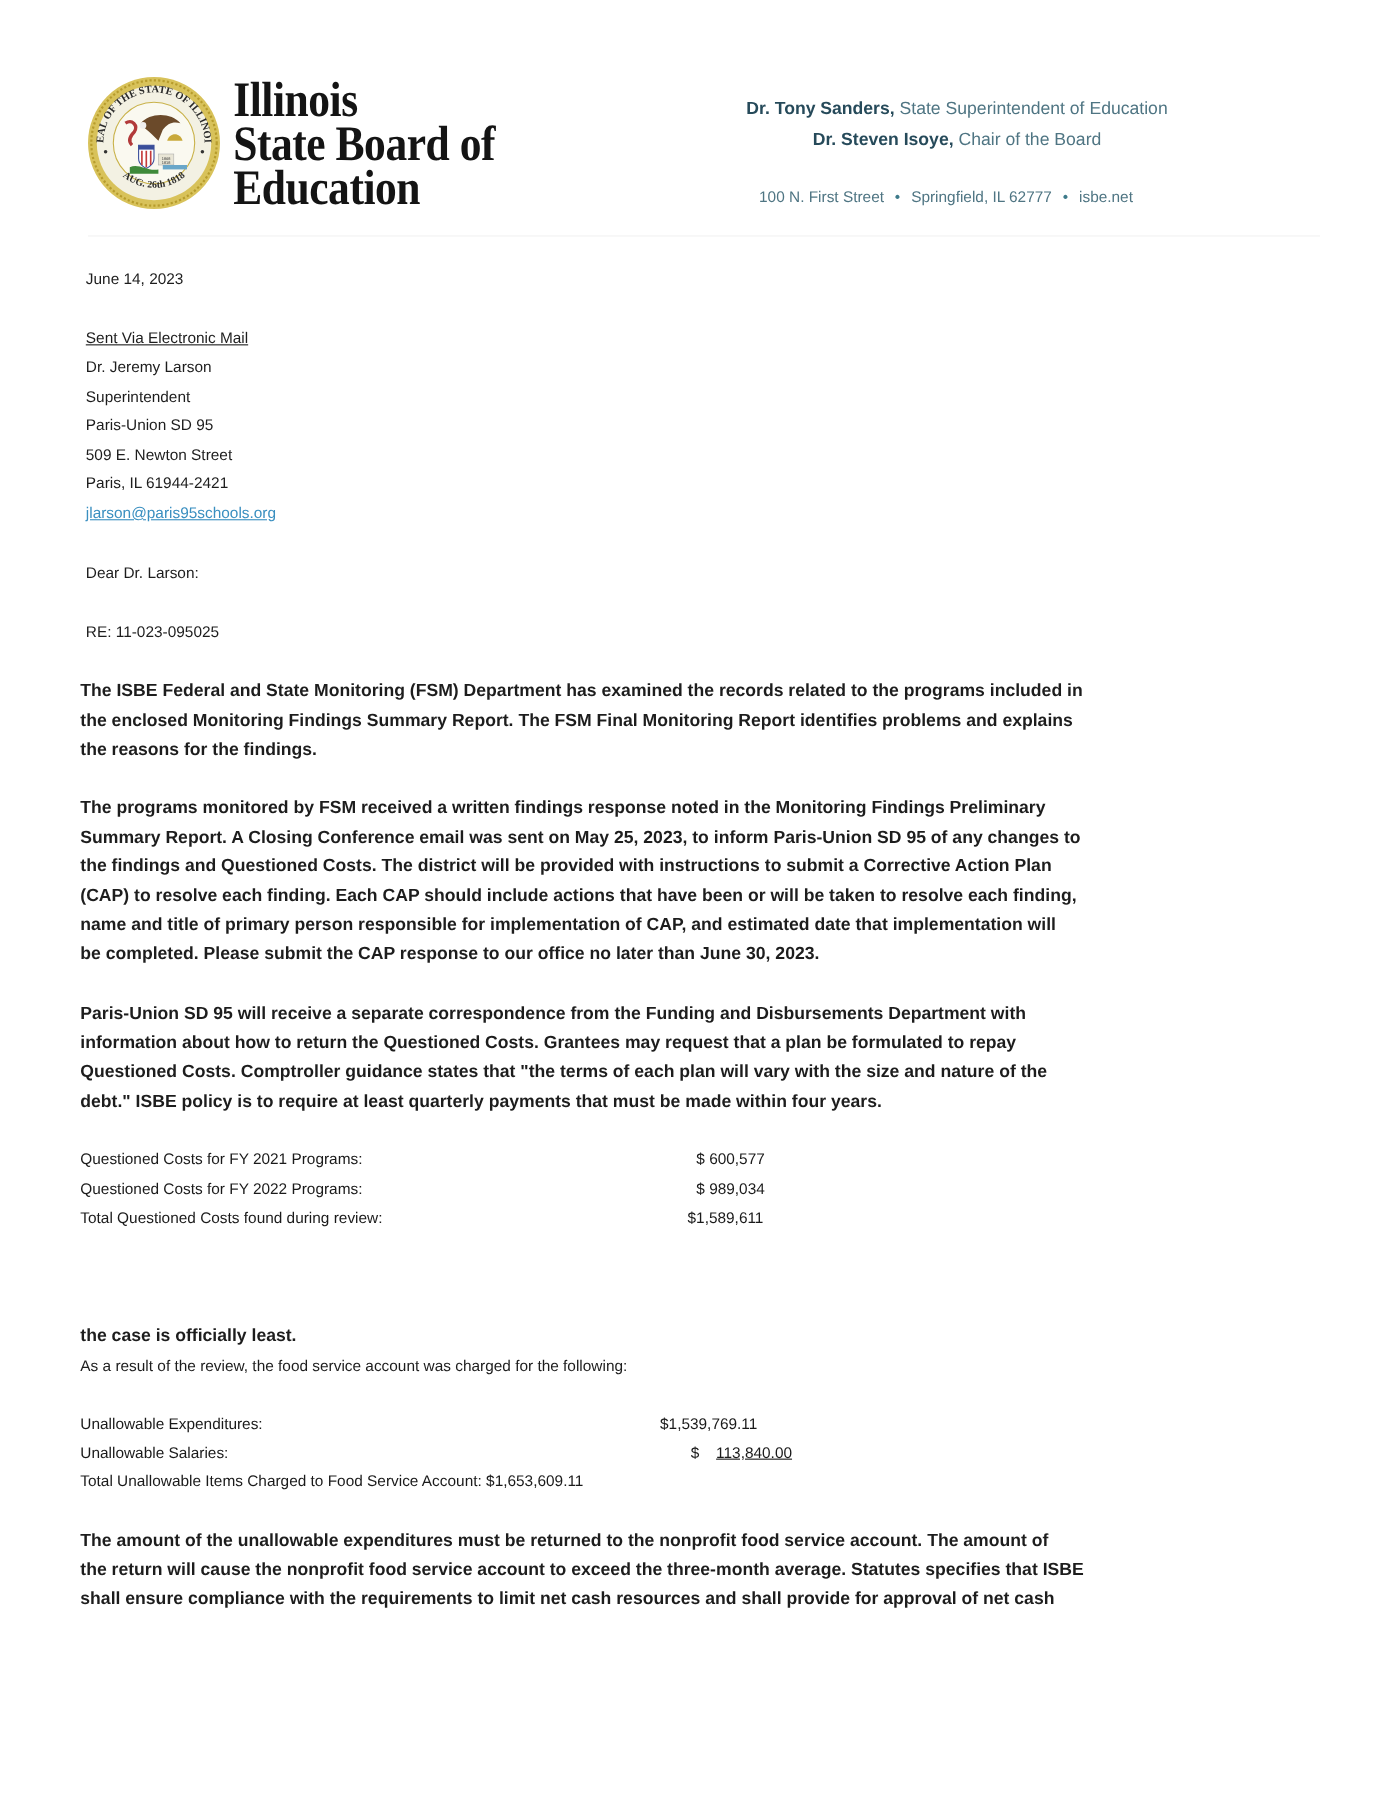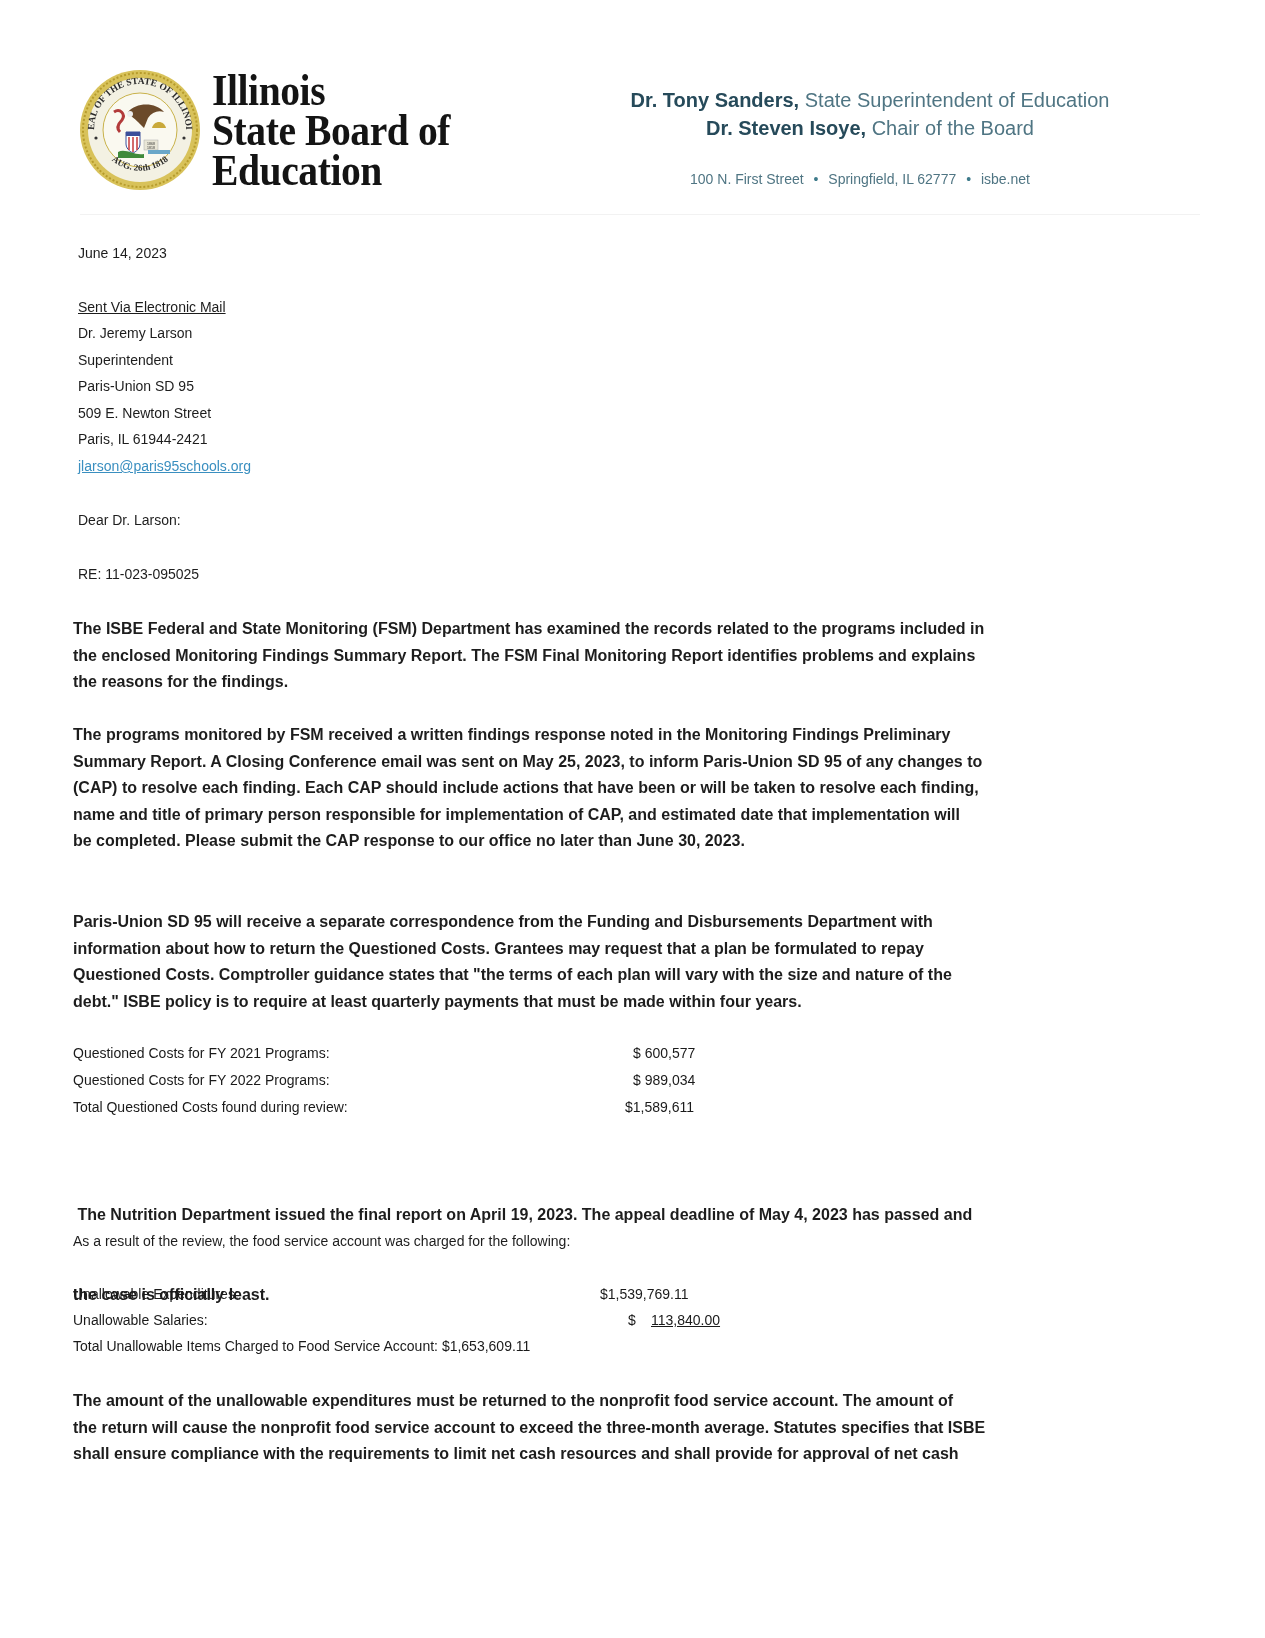--- a/index.html
+++ b/index.html
@@ -15,21 +15,21 @@
   .org-name {
     position: absolute; left: 212px; top: 70px;
     font-family: "Liberation Serif", "DejaVu Serif", serif;
     font-weight: bold; color: #141414; line-height: 40px;
     transform: scaleX(0.88); transform-origin: left top;
   }
   .org-name div { font-size: 45px; letter-spacing: -0.5px; white-space: nowrap; }
 
   .officers {
     position: absolute; left: 600px; top: 86px; width: 540px; text-align: center;
-    color: #3d6675; font-size: 20px; line-height: 28px;
+    color: #3d6675; font-size: 16px; line-height: 28px;
   }
   .officers .nm { font-weight: bold; color: #264a5a; }
   .officers .ttl { color: #4f7583; }
   .address-line {
     position: absolute; left: 600px; top: 171px; width: 520px; text-align: center;
     color: #4f7583; font-size: 14px;
   }
   .address-line .dot { color: #3d7a8a; margin: 0 6px; }
   .hdr-rule { position: absolute; left: 80px; top: 214px; width: 1120px; height: 1px; background: #f2f2f2; }
 
@@ -135,20 +135,21 @@
 
   <div class="para" style="top:616px;">
     <span class="ln">The ISBE Federal and State Monitoring (FSM) Department has examined the records related to the programs included in</span>
     <span class="ln">the enclosed Monitoring Findings Summary Report.  The FSM Final Monitoring Report identifies problems and explains</span>
     <span class="ln">the reasons for the findings.</span>
   </div>
 
   <div class="para" style="top:722px;">
     <span class="ln">The programs monitored by FSM received a written findings response noted in the Monitoring Findings Preliminary</span>
     <span class="ln">Summary Report. A Closing Conference email was sent on May 25, 2023, to inform Paris-Union SD 95 of any changes to</span>
+    <span class="ln">the findings and Questioned Costs. The district will be provided with instructions to submit a Corrective Action Plan</span>
     <span class="ln">(CAP) to resolve each finding. Each CAP should include actions that have been or will be taken to resolve each finding,</span>
     <span class="ln">name and title of primary person responsible for implementation of CAP, and estimated date that implementation will</span>
     <span class="ln">be completed. Please submit the CAP response to our office no later than June 30, 2023.</span>
   </div>
 
   <div class="para" style="top:909px;">
     <span class="ln">Paris-Union SD 95 will receive a separate correspondence from the Funding and Disbursements Department with</span>
     <span class="ln">information about how to return the Questioned Costs. Grantees may request that a plan be formulated to repay</span>
     <span class="ln">Questioned Costs. Comptroller guidance states that "the terms of each plan will vary with the size and nature of the</span>
     <span class="ln">debt." ISBE policy is to require at least quarterly payments that must be made within four years.</span>
@@ -161,21 +162,20 @@
   <div class="cost-row" style="top:1067px;">
     <span class="lbl">Questioned Costs for FY 2022 Programs:</span>
     <span class="val" style="left:560px;">$ 989,034</span>
   </div>
   <div class="cost-row" style="top:1094px;">
     <span class="lbl">Total Questioned Costs found during review:</span>
     <span class="val" style="left:552px;">$1,589,611</span>
   </div>
 
   <div class="para" style="top:1149px; white-space:pre;">
-    <span class="ln" style="white-space:pre;"> The Nutrition Department issued the final report on April 19, 2023. The appeal deadline of May 4, 2023 has passed and</span>
     <span class="ln">the case is officially least.</span>
   </div>
 
   <div class="txt" style="left:73px; top:1228px;text-align:center;">As a result of the review, the food service account was charged for the following:</div>
 
   <div class="cost-row" style="top:1281px;">
     <span class="lbl">Unallowable Expenditures:</span>
     <span class="val" style="left:527px;">$1,539,769.11</span>
   </div>
   <div class="cost-row" style="top:1307px;">

